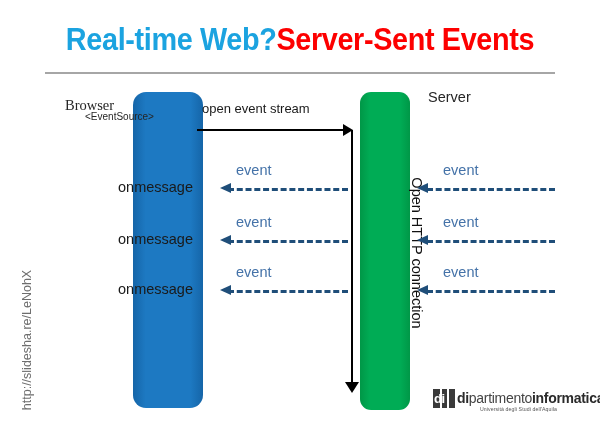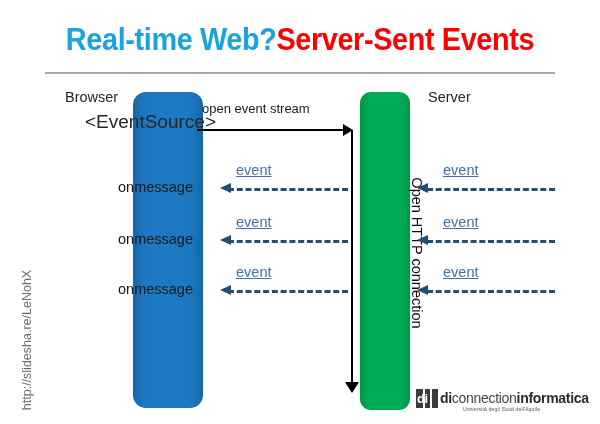--- a/index.html
+++ b/index.html
@@ -59,23 +59,23 @@
   }
 
   
   .plain-label {
     position:absolute;
     font-family:"Liberation Sans", sans-serif;
     font-size:14.5px;
     color:#262626;
     white-space:nowrap;
   }
-  #browser-label { left:65px; top:89px; }
+  #browser-label { left:65px; top:97px;font-family:Liberation Serif, serif; }
   #server-label  { left:428px; top:89px;text-align:right; }
-  #eventsource-label { left:85px; top:111px; font-size:19px; }
+  #eventsource-label { left:85px; top:111px; font-size:10px; }
 
   #open-http-label {
     position:absolute;
     left:311px; top:245px;
     width:212px;
     transform:rotate(90deg);
     transform-origin:center center;
     text-align:center;
     font-family:"Liberation Sans", sans-serif;
     font-size:14.5px;
@@ -142,27 +142,26 @@
     border-right:11px solid #1F4E79;
   }
   .ahead.left  { left:220px; }
   .ahead.right { left:417px; }
 
   .evlabel {
     position:absolute; top:-26px;
     font-family:"Liberation Sans", sans-serif;
     font-size:14.5px; color:#4472A8;
     white-space:nowrap;
-    text-decoration:underline;
   }
   .evlabel.left  { left:236px; }
   .evlabel.right { left:443px; }
 
   
-  #logo { position:absolute; left:416px; top:388px; width:150px; height:30px; }
+  #logo { position:absolute; left:433px; top:388px; width:150px; height:30px; }
   #logo-mark {
     position:absolute; left:0; top:1px; width:22px; height:19px;
     background:#3A3A3A;
   }
   #logo-mark .bar { position:absolute; top:0; width:2px; height:19px; background:#ffffff; }
   #logo-mark .b1 { left:7px; }
   #logo-mark .b2 { left:14px; }
   #logo-mark .di {
     position:absolute; left:1px; top:2px;
     font-family:"Liberation Sans", sans-serif;
@@ -240,15 +239,15 @@
       <div class="ahead right"></div>
     </div>
   </div>
 
 <div id="logo">
   <div id="logo-mark">
     <div class="bar b1"></div>
     <div class="bar b2"></div>
     <div class="di">di</div>
   </div>
-  <div id="logo-word"><b>di</b><span>connection</span><b>informatica</b></div>
+  <div id="logo-word"><b>di</b><span>partimento</span><b>informatica</b></div>
   <div id="logo-sub">Università degli Studi dell'Aquila</div>
 </div>
 
 </body></html>

